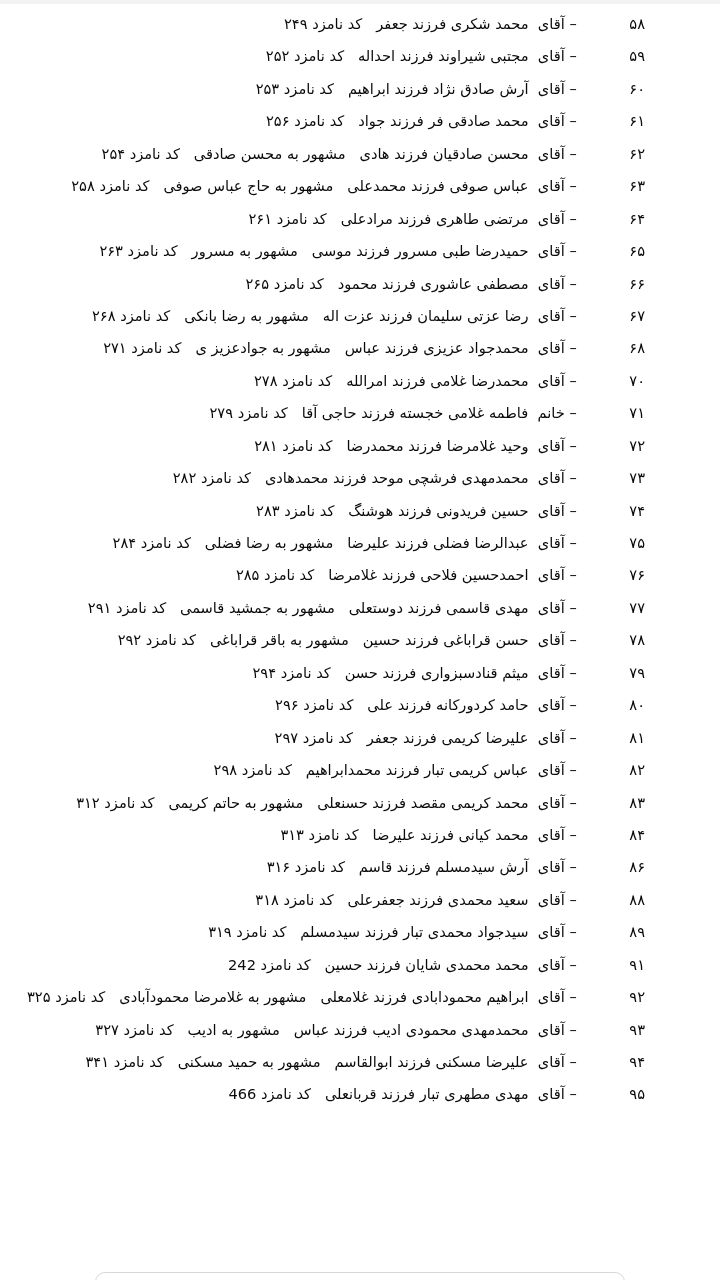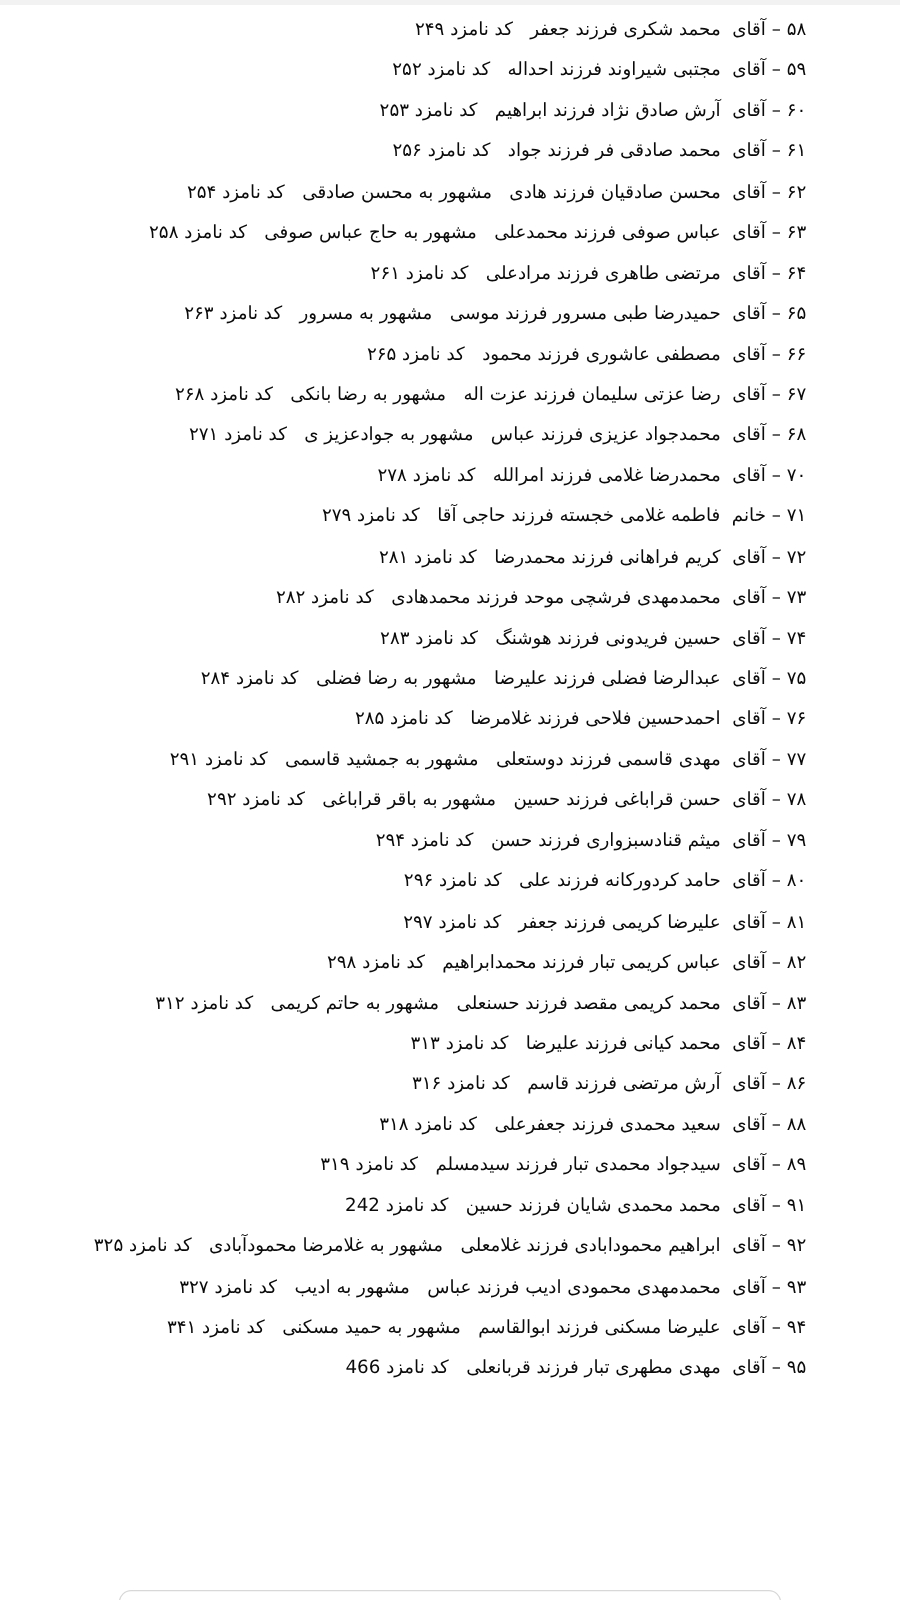--- a/index.html
+++ b/index.html
@@ -54,20 +54,21 @@
     font-size: 14.6px;
     letter-spacing: 0px;
     text-align: right;
     direction: rtl;
     overflow: visible;
     color: #0a0a0a;
   }
 
   .candidate-row .rank {
     display: inline;
+    margin-left: 48px;
   }
   .candidate-row .sep {
     display: inline;
   }
   .candidate-row .honorific {
     display: inline;
   }
   .candidate-row .fullname {
     display: inline;
   }
@@ -107,34 +108,34 @@
       <li class="candidate-row"><span class="rank">۶۱</span> <span class="sep">–</span> <span class="honorific">آقای</span>&nbsp;&nbsp;<span class="fullname">محمد  صادقی فر</span>&nbsp;<span class="sep">فرزند</span>&nbsp;<span class="parent">جواد</span>&nbsp;&nbsp;&nbsp;<span class="sep">کد نامزد</span>&nbsp;<span class="code">۲۵۶</span></li>
       <li class="candidate-row"><span class="rank">۶۲</span> <span class="sep">–</span> <span class="honorific">آقای</span>&nbsp;&nbsp;<span class="fullname">محسن  صادقیان</span>&nbsp;<span class="sep">فرزند</span>&nbsp;<span class="parent">هادی</span>&nbsp;&nbsp;&nbsp;<span class="sep">مشهور به</span>&nbsp;<span class="alias">محسن صادقی</span>&nbsp;&nbsp;&nbsp;<span class="sep">کد نامزد</span>&nbsp;<span class="code">۲۵۴</span></li>
       <li class="candidate-row"><span class="rank">۶۳</span> <span class="sep">–</span> <span class="honorific">آقای</span>&nbsp;&nbsp;<span class="fullname">عباس  صوفی</span>&nbsp;<span class="sep">فرزند</span>&nbsp;<span class="parent">محمدعلی</span>&nbsp;&nbsp;&nbsp;<span class="sep">مشهور به</span>&nbsp;<span class="alias">حاج عباس صوفی</span>&nbsp;&nbsp;&nbsp;<span class="sep">کد نامزد</span>&nbsp;<span class="code">۲۵۸</span></li>
       <li class="candidate-row"><span class="rank">۶۴</span> <span class="sep">–</span> <span class="honorific">آقای</span>&nbsp;&nbsp;<span class="fullname">مرتضی  طاهری</span>&nbsp;<span class="sep">فرزند</span>&nbsp;<span class="parent">مرادعلی</span>&nbsp;&nbsp;&nbsp;<span class="sep">کد نامزد</span>&nbsp;<span class="code">۲۶۱</span></li>
       <li class="candidate-row"><span class="rank">۶۵</span> <span class="sep">–</span> <span class="honorific">آقای</span>&nbsp;&nbsp;<span class="fullname">حمیدرضا  طبی مسرور</span>&nbsp;<span class="sep">فرزند</span>&nbsp;<span class="parent">موسی</span>&nbsp;&nbsp;&nbsp;<span class="sep">مشهور به</span>&nbsp;<span class="alias">مسرور</span>&nbsp;&nbsp;&nbsp;<span class="sep">کد نامزد</span>&nbsp;<span class="code">۲۶۳</span></li>
       <li class="candidate-row"><span class="rank">۶۶</span> <span class="sep">–</span> <span class="honorific">آقای</span>&nbsp;&nbsp;<span class="fullname">مصطفی  عاشوری</span>&nbsp;<span class="sep">فرزند</span>&nbsp;<span class="parent">محمود</span>&nbsp;&nbsp;&nbsp;<span class="sep">کد نامزد</span>&nbsp;<span class="code">۲۶۵</span></li>
       <li class="candidate-row"><span class="rank">۶۷</span> <span class="sep">–</span> <span class="honorific">آقای</span>&nbsp;&nbsp;<span class="fullname">رضا  عزتی سلیمان</span>&nbsp;<span class="sep">فرزند</span>&nbsp;<span class="parent">عزت اله</span>&nbsp;&nbsp;&nbsp;<span class="sep">مشهور به</span>&nbsp;<span class="alias">رضا بانکی</span>&nbsp;&nbsp;&nbsp;<span class="sep">کد نامزد</span>&nbsp;<span class="code">۲۶۸</span></li>
       <li class="candidate-row"><span class="rank">۶۸</span> <span class="sep">–</span> <span class="honorific">آقای</span>&nbsp;&nbsp;<span class="fullname">محمدجواد  عزیزی</span>&nbsp;<span class="sep">فرزند</span>&nbsp;<span class="parent">عباس</span>&nbsp;&nbsp;&nbsp;<span class="sep">مشهور به</span>&nbsp;<span class="alias">جوادعزیز ی</span>&nbsp;&nbsp;&nbsp;<span class="sep">کد نامزد</span>&nbsp;<span class="code">۲۷۱</span></li>
       <li class="candidate-row"><span class="rank">۷۰</span> <span class="sep">–</span> <span class="honorific">آقای</span>&nbsp;&nbsp;<span class="fullname">محمدرضا  غلامی</span>&nbsp;<span class="sep">فرزند</span>&nbsp;<span class="parent">امرالله</span>&nbsp;&nbsp;&nbsp;<span class="sep">کد نامزد</span>&nbsp;<span class="code">۲۷۸</span></li>
       <li class="candidate-row"><span class="rank">۷۱</span> <span class="sep">–</span> <span class="honorific">خانم</span>&nbsp;&nbsp;<span class="fullname">فاطمه  غلامی خجسته</span>&nbsp;<span class="sep">فرزند</span>&nbsp;<span class="parent">حاجی آقا</span>&nbsp;&nbsp;&nbsp;<span class="sep">کد نامزد</span>&nbsp;<span class="code">۲۷۹</span></li>
-      <li class="candidate-row"><span class="rank">۷۲</span> <span class="sep">–</span> <span class="honorific">آقای</span>&nbsp;&nbsp;<span class="fullname">کریم  فراهانی</span>&nbsp;<span class="sep">فرزند</span>&nbsp;<span class="parent">محمدرضا</span>&nbsp;&nbsp;&nbsp;<span class="sep">کد نامزد</span>&nbsp;<span class="code">۲۸۱</span></li>
+      <li class="candidate-row"><span class="rank">۷۲</span> <span class="sep">–</span> <span class="honorific">آقای</span>&nbsp;&nbsp;<span class="fullname">وحید  غلامرضا</span>&nbsp;<span class="sep">فرزند</span>&nbsp;<span class="parent">محمدرضا</span>&nbsp;&nbsp;&nbsp;<span class="sep">کد نامزد</span>&nbsp;<span class="code">۲۸۱</span></li>
       <li class="candidate-row"><span class="rank">۷۳</span> <span class="sep">–</span> <span class="honorific">آقای</span>&nbsp;&nbsp;<span class="fullname">محمدمهدی  فرشچی موحد</span>&nbsp;<span class="sep">فرزند</span>&nbsp;<span class="parent">محمدهادی</span>&nbsp;&nbsp;&nbsp;<span class="sep">کد نامزد</span>&nbsp;<span class="code">۲۸۲</span></li>
       <li class="candidate-row"><span class="rank">۷۴</span> <span class="sep">–</span> <span class="honorific">آقای</span>&nbsp;&nbsp;<span class="fullname">حسین  فریدونی</span>&nbsp;<span class="sep">فرزند</span>&nbsp;<span class="parent">هوشنگ</span>&nbsp;&nbsp;&nbsp;<span class="sep">کد نامزد</span>&nbsp;<span class="code">۲۸۳</span></li>
       <li class="candidate-row"><span class="rank">۷۵</span> <span class="sep">–</span> <span class="honorific">آقای</span>&nbsp;&nbsp;<span class="fullname">عبدالرضا  فضلی</span>&nbsp;<span class="sep">فرزند</span>&nbsp;<span class="parent">علیرضا</span>&nbsp;&nbsp;&nbsp;<span class="sep">مشهور به</span>&nbsp;<span class="alias">رضا فضلی</span>&nbsp;&nbsp;&nbsp;<span class="sep">کد نامزد</span>&nbsp;<span class="code">۲۸۴</span></li>
       <li class="candidate-row"><span class="rank">۷۶</span> <span class="sep">–</span> <span class="honorific">آقای</span>&nbsp;&nbsp;<span class="fullname">احمدحسین  فلاحی</span>&nbsp;<span class="sep">فرزند</span>&nbsp;<span class="parent">غلامرضا</span>&nbsp;&nbsp;&nbsp;<span class="sep">کد نامزد</span>&nbsp;<span class="code">۲۸۵</span></li>
       <li class="candidate-row"><span class="rank">۷۷</span> <span class="sep">–</span> <span class="honorific">آقای</span>&nbsp;&nbsp;<span class="fullname">مهدی  قاسمی</span>&nbsp;<span class="sep">فرزند</span>&nbsp;<span class="parent">دوستعلی</span>&nbsp;&nbsp;&nbsp;<span class="sep">مشهور به</span>&nbsp;<span class="alias">جمشید قاسمی</span>&nbsp;&nbsp;&nbsp;<span class="sep">کد نامزد</span>&nbsp;<span class="code">۲۹۱</span></li>
       <li class="candidate-row"><span class="rank">۷۸</span> <span class="sep">–</span> <span class="honorific">آقای</span>&nbsp;&nbsp;<span class="fullname">حسن  قراباغی</span>&nbsp;<span class="sep">فرزند</span>&nbsp;<span class="parent">حسین</span>&nbsp;&nbsp;&nbsp;<span class="sep">مشهور به</span>&nbsp;<span class="alias">باقر قراباغی</span>&nbsp;&nbsp;&nbsp;<span class="sep">کد نامزد</span>&nbsp;<span class="code">۲۹۲</span></li>
       <li class="candidate-row"><span class="rank">۷۹</span> <span class="sep">–</span> <span class="honorific">آقای</span>&nbsp;&nbsp;<span class="fullname">میثم  قنادسبزواری</span>&nbsp;<span class="sep">فرزند</span>&nbsp;<span class="parent">حسن</span>&nbsp;&nbsp;&nbsp;<span class="sep">کد نامزد</span>&nbsp;<span class="code">۲۹۴</span></li>
       <li class="candidate-row"><span class="rank">۸۰</span> <span class="sep">–</span> <span class="honorific">آقای</span>&nbsp;&nbsp;<span class="fullname">حامد  کردورکانه</span>&nbsp;<span class="sep">فرزند</span>&nbsp;<span class="parent">علی</span>&nbsp;&nbsp;&nbsp;<span class="sep">کد نامزد</span>&nbsp;<span class="code">۲۹۶</span></li>
       <li class="candidate-row"><span class="rank">۸۱</span> <span class="sep">–</span> <span class="honorific">آقای</span>&nbsp;&nbsp;<span class="fullname">علیرضا  کریمی</span>&nbsp;<span class="sep">فرزند</span>&nbsp;<span class="parent">جعفر</span>&nbsp;&nbsp;&nbsp;<span class="sep">کد نامزد</span>&nbsp;<span class="code">۲۹۷</span></li>
       <li class="candidate-row"><span class="rank">۸۲</span> <span class="sep">–</span> <span class="honorific">آقای</span>&nbsp;&nbsp;<span class="fullname">عباس  کریمی تبار</span>&nbsp;<span class="sep">فرزند</span>&nbsp;<span class="parent">محمدابراهیم</span>&nbsp;&nbsp;&nbsp;<span class="sep">کد نامزد</span>&nbsp;<span class="code">۲۹۸</span></li>
       <li class="candidate-row"><span class="rank">۸۳</span> <span class="sep">–</span> <span class="honorific">آقای</span>&nbsp;&nbsp;<span class="fullname">محمد  کریمی مقصد</span>&nbsp;<span class="sep">فرزند</span>&nbsp;<span class="parent">حسنعلی</span>&nbsp;&nbsp;&nbsp;<span class="sep">مشهور به</span>&nbsp;<span class="alias">حاتم کریمی</span>&nbsp;&nbsp;&nbsp;<span class="sep">کد نامزد</span>&nbsp;<span class="code">۳۱۲</span></li>
       <li class="candidate-row"><span class="rank">۸۴</span> <span class="sep">–</span> <span class="honorific">آقای</span>&nbsp;&nbsp;<span class="fullname">محمد  کیانی</span>&nbsp;<span class="sep">فرزند</span>&nbsp;<span class="parent">علیرضا</span>&nbsp;&nbsp;&nbsp;<span class="sep">کد نامزد</span>&nbsp;<span class="code">۳۱۳</span></li>
-      <li class="candidate-row"><span class="rank">۸۶</span> <span class="sep">–</span> <span class="honorific">آقای</span>&nbsp;&nbsp;<span class="fullname">آرش  مرتضی</span>&nbsp;<span class="sep">فرزند</span>&nbsp;<span class="parent">قاسم</span>&nbsp;&nbsp;&nbsp;<span class="sep">کد نامزد</span>&nbsp;<span class="code">۳۱۶</span></li>
+      <li class="candidate-row"><span class="rank">۸۶</span> <span class="sep">–</span> <span class="honorific">آقای</span>&nbsp;&nbsp;<span class="fullname">آرش  سیدمسلم</span>&nbsp;<span class="sep">فرزند</span>&nbsp;<span class="parent">قاسم</span>&nbsp;&nbsp;&nbsp;<span class="sep">کد نامزد</span>&nbsp;<span class="code">۳۱۶</span></li>
       <li class="candidate-row"><span class="rank">۸۸</span> <span class="sep">–</span> <span class="honorific">آقای</span>&nbsp;&nbsp;<span class="fullname">سعید  محمدی</span>&nbsp;<span class="sep">فرزند</span>&nbsp;<span class="parent">جعفرعلی</span>&nbsp;&nbsp;&nbsp;<span class="sep">کد نامزد</span>&nbsp;<span class="code">۳۱۸</span></li>
       <li class="candidate-row"><span class="rank">۸۹</span> <span class="sep">–</span> <span class="honorific">آقای</span>&nbsp;&nbsp;<span class="fullname">سیدجواد  محمدی تبار</span>&nbsp;<span class="sep">فرزند</span>&nbsp;<span class="parent">سیدمسلم</span>&nbsp;&nbsp;&nbsp;<span class="sep">کد نامزد</span>&nbsp;<span class="code">۳۱۹</span></li>
       <li class="candidate-row"><span class="rank">۹۱</span> <span class="sep">–</span> <span class="honorific">آقای</span>&nbsp;&nbsp;<span class="fullname">محمد  محمدی شایان</span>&nbsp;<span class="sep">فرزند</span>&nbsp;<span class="parent">حسین</span>&nbsp;&nbsp;&nbsp;<span class="sep">کد نامزد</span>&nbsp;<span class="code">242</span></li>
       <li class="candidate-row"><span class="rank">۹۲</span> <span class="sep">–</span> <span class="honorific">آقای</span>&nbsp;&nbsp;<span class="fullname">ابراهیم  محمودابادی</span>&nbsp;<span class="sep">فرزند</span>&nbsp;<span class="parent">غلامعلی</span>&nbsp;&nbsp;&nbsp;<span class="sep">مشهور به</span>&nbsp;<span class="alias">غلامرضا محمودآبادی</span>&nbsp;&nbsp;&nbsp;<span class="sep">کد نامزد</span>&nbsp;<span class="code">۳۲۵</span></li>
       <li class="candidate-row"><span class="rank">۹۳</span> <span class="sep">–</span> <span class="honorific">آقای</span>&nbsp;&nbsp;<span class="fullname">محمدمهدی  محمودی ادیب</span>&nbsp;<span class="sep">فرزند</span>&nbsp;<span class="parent">عباس</span>&nbsp;&nbsp;&nbsp;<span class="sep">مشهور به</span>&nbsp;<span class="alias">ادیب</span>&nbsp;&nbsp;&nbsp;<span class="sep">کد نامزد</span>&nbsp;<span class="code">۳۲۷</span></li>
       <li class="candidate-row"><span class="rank">۹۴</span> <span class="sep">–</span> <span class="honorific">آقای</span>&nbsp;&nbsp;<span class="fullname">علیرضا  مسکنی</span>&nbsp;<span class="sep">فرزند</span>&nbsp;<span class="parent">ابوالقاسم</span>&nbsp;&nbsp;&nbsp;<span class="sep">مشهور به</span>&nbsp;<span class="alias">حمید مسکنی</span>&nbsp;&nbsp;&nbsp;<span class="sep">کد نامزد</span>&nbsp;<span class="code">۳۴۱</span></li>
       <li class="candidate-row"><span class="rank">۹۵</span> <span class="sep">–</span> <span class="honorific">آقای</span>&nbsp;&nbsp;<span class="fullname">مهدی  مطهری تبار</span>&nbsp;<span class="sep">فرزند</span>&nbsp;<span class="parent">قربانعلی</span>&nbsp;&nbsp;&nbsp;<span class="sep">کد نامزد</span>&nbsp;<span class="code">466</span></li>
     </ul>
 </div>
 

